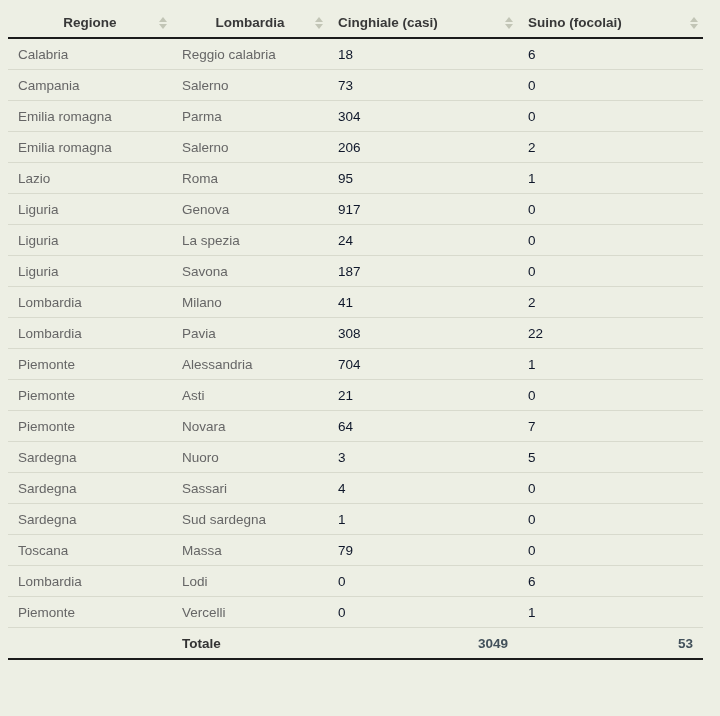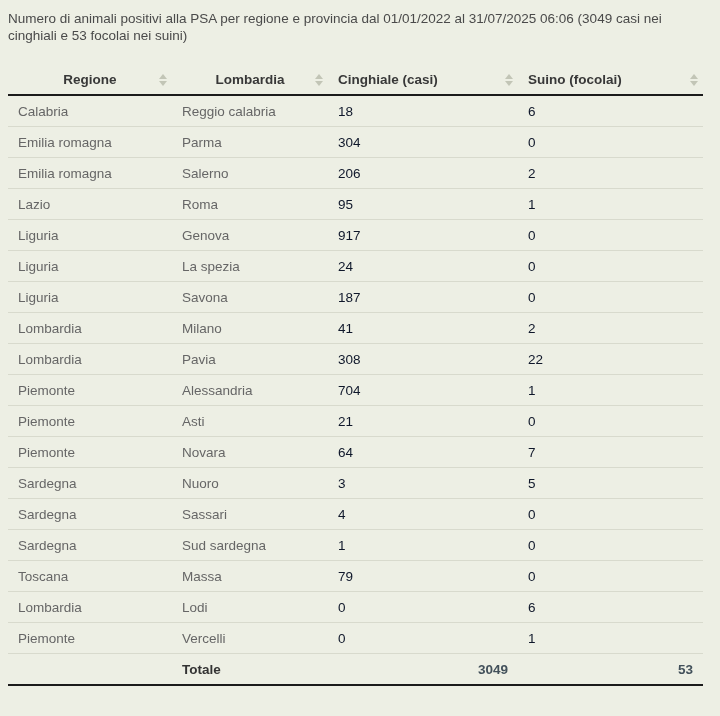--- a/index.html
+++ b/index.html
@@ -85,21 +85,20 @@
     margin: 0 auto;
   }
   .sort .tri-up   { border-bottom: 5px solid #c2c5b6; margin-bottom: 2px; }
   .sort .tri-down { border-top: 5px solid #c2c5b6; }
 </style>
 </head>
 <body>
 
 <div class="page">
 
-  <div class="title">Numero di animali positivi alla PSA per regione e provincia dal 01/01/2022 al 31/07/2025 06:06 (3049 casi nei cinghiali e 53 focolai nei suini)</div>
 
   <table class="psa">
     <colgroup>
       <col class="c1">
         <col class="c2">
         <col class="c3">
         <col class="c4">
     </colgroup>
     <thead>
       <tr>
@@ -134,20 +133,26 @@
       </tr>
     </thead>
     <tbody>
         <tr>
           <td>Calabria</td>
           <td>Reggio calabria</td>
           <td class="num">18</td>
           <td class="num">6</td>
         </tr>
         <tr>
+          <td>Campania</td>
+          <td>Salerno</td>
+          <td class="num">73</td>
+          <td class="num">0</td>
+        </tr>
+        <tr>
           <td>Emilia romagna</td>
           <td>Parma</td>
           <td class="num">304</td>
           <td class="num">0</td>
         </tr>
         <tr>
           <td>Emilia romagna</td>
           <td>Salerno</td>
           <td class="num">206</td>
           <td class="num">2</td>

